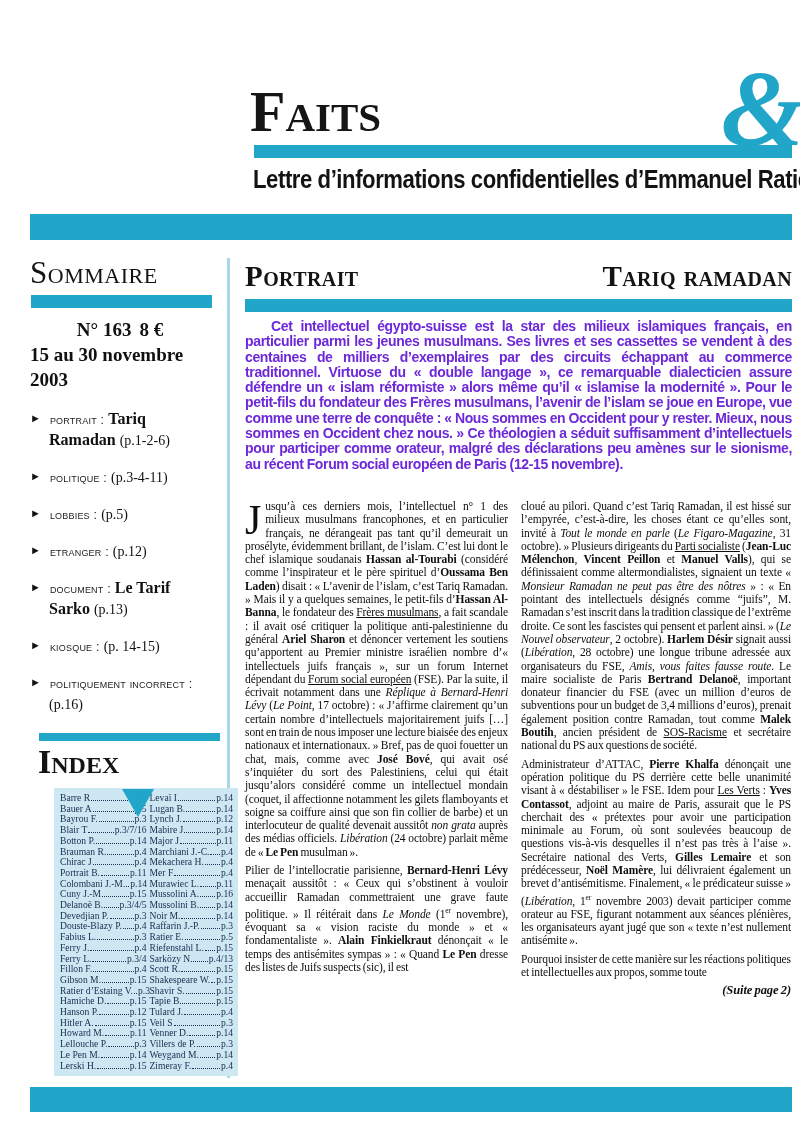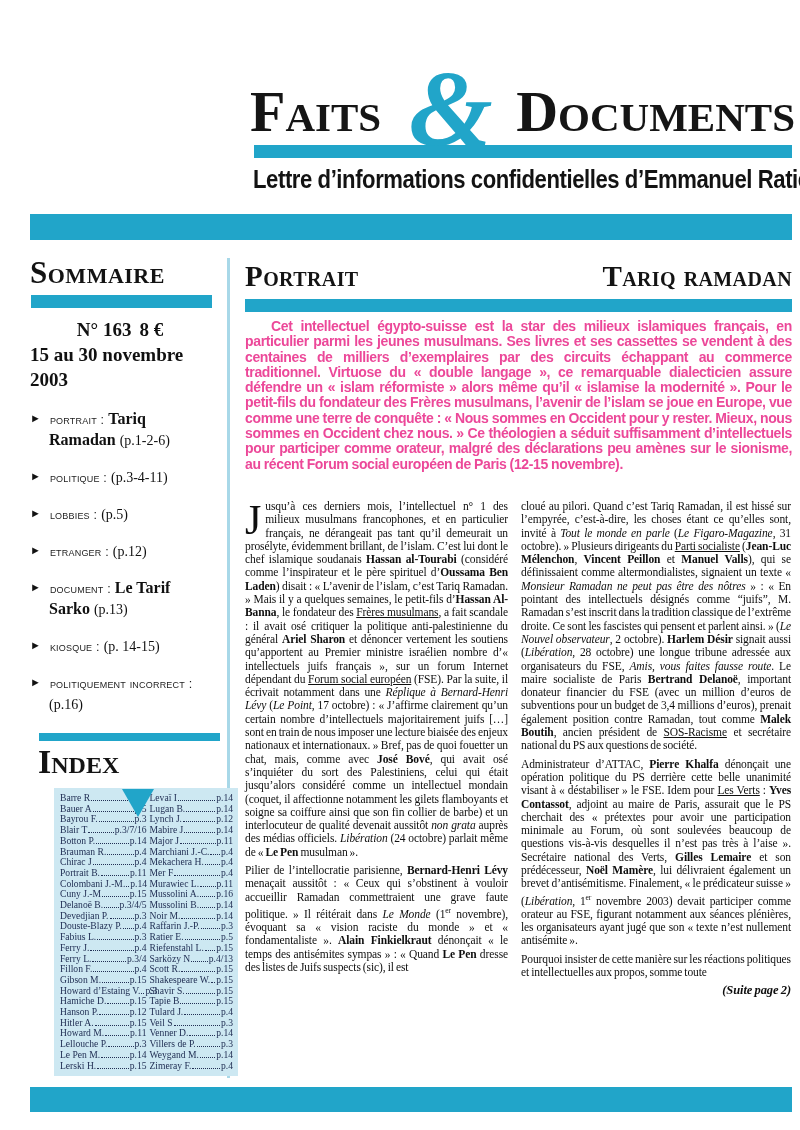--- a/index.html
+++ b/index.html
@@ -34,21 +34,21 @@
     font-size:26px; color:#131313; transform:scaleX(0.85); transform-origin:left top;
     letter-spacing:-0.5px; white-space:nowrap;
   }
   .band-top    { position:absolute; left:30px; top:214px; width:762px; height:26px; background:var(--teal,#21a5c9); }
   .band-bottom { position:absolute; left:30px; top:1087px; width:762px; height:25px; background:var(--teal,#21a5c9); }
   .vrule { position:absolute; left:227px; top:258px; width:3px; height:820px; background:var(--teal-light,#a8d8e8); }
 
   
   .sidebar { position:absolute; left:30px; top:254px; width:184px; }
   .side-title {
-    font-weight:bold; font-variant:small-caps; text-transform:lowercase;
+    font-weight:normal; font-variant:small-caps; text-transform:lowercase;
     font-size:31px; line-height:38px; letter-spacing:0.5px; color:#131313;
   }
   .side-title::first-letter { text-transform:uppercase; }
   .side-bar { width:181px; height:13px; background:var(--teal,#21a5c9); margin:3px 0 9px 1px; }
   .issue-row { display:flex; justify-content:center; font-weight:bold; font-size:19px; line-height:25px; padding-right:4px;gap:8px; }
   .issue-date { font-weight:bold; font-size:19px; line-height:25px; }
   .s-list { margin-top:17px; }
   .s-item { padding-left:19px; text-indent:-19px; line-height:20px; margin-bottom:16px; }
   .tri { font-size:11px; margin-right:5px; position:relative; top:-2px; color:#111; }
   .s-label {
@@ -88,21 +88,21 @@
   .art-sec, .art-subj {
     font-weight:bold; font-variant:small-caps; text-transform:lowercase;
     font-size:29px; line-height:40px; color:#131313; letter-spacing:0.4px;
   }
   .art-sec::first-letter, .art-subj::first-letter { text-transform:uppercase; }
   .art-rule { position:absolute; left:245px; top:299px; width:547px; height:13px; background:var(--teal,#21a5c9); }
   .intro {
     position:absolute; left:245px; top:319px; width:547px;
     font-family:"Liberation Sans", sans-serif; font-weight:bold;
     font-size:14px; line-height:15.3px; letter-spacing:-0.35px; word-spacing:-0.5px;
-    text-align:justify; text-indent:26px; color:#ec4899;
+    text-align:justify; text-indent:26px; color:#6d28d9;
   }
   .col { position:absolute; top:500px; font-size:11.5px; line-height:13.3px; text-align:justify;
          letter-spacing:-0.1px; word-spacing:-0.7px; color:#0e0e0e; }
   .col-1 { left:245px; width:263px; }
   .col-2 { left:521px; width:270px; }
   .col p { margin-bottom:5px; }
   .col p:last-child { margin-bottom:0; }
   .dropcap {
     float:left; font-size:42px; line-height:34px; padding:3px 4px 0 0; color:#0e0e0e;
     font-family:"Liberation Serif", serif;
@@ -111,21 +111,20 @@
   .suite { text-align:right; font-weight:bold; font-style:italic; font-size:12.5px; margin-top:2px; }
 </style>
 </head>
 <body>
 
 <div class="page">
 
   <div class="logo">
     <span class="logo-word">Faits</span>
     <span class="logo-amp">&amp;</span>
-    <span class="logo-word">Documents</span>
   </div>
   <div class="logo-rule"></div>
   <div class="tagline">Lettre d’informations confidentielles d’Emmanuel Ratier</div>
   <div class="band-top"></div>
   <div class="vrule"></div>
 
   <div class="sidebar">
     <div class="side-title">Sommaire</div>
     <div class="side-bar"></div>
     <div class="issue-row">
@@ -295,21 +294,21 @@
             <span class="ix-page">p.4</span>
           </div>
 
           <div class="ix-row">
             <span class="ix-name">Gibson M.</span>
             <span class="ix-dots"></span>
             <span class="ix-page">p.15</span>
           </div>
 
           <div class="ix-row">
-            <span class="ix-name">Howard d’Estaing V.</span>
+            <span class="ix-name">Ratier d’Estaing V.</span>
             <span class="ix-dots"></span>
             <span class="ix-page">p.3</span>
           </div>
 
           <div class="ix-row">
             <span class="ix-name">Hamiche D.</span>
             <span class="ix-dots"></span>
             <span class="ix-page">p.15</span>
           </div>
 

